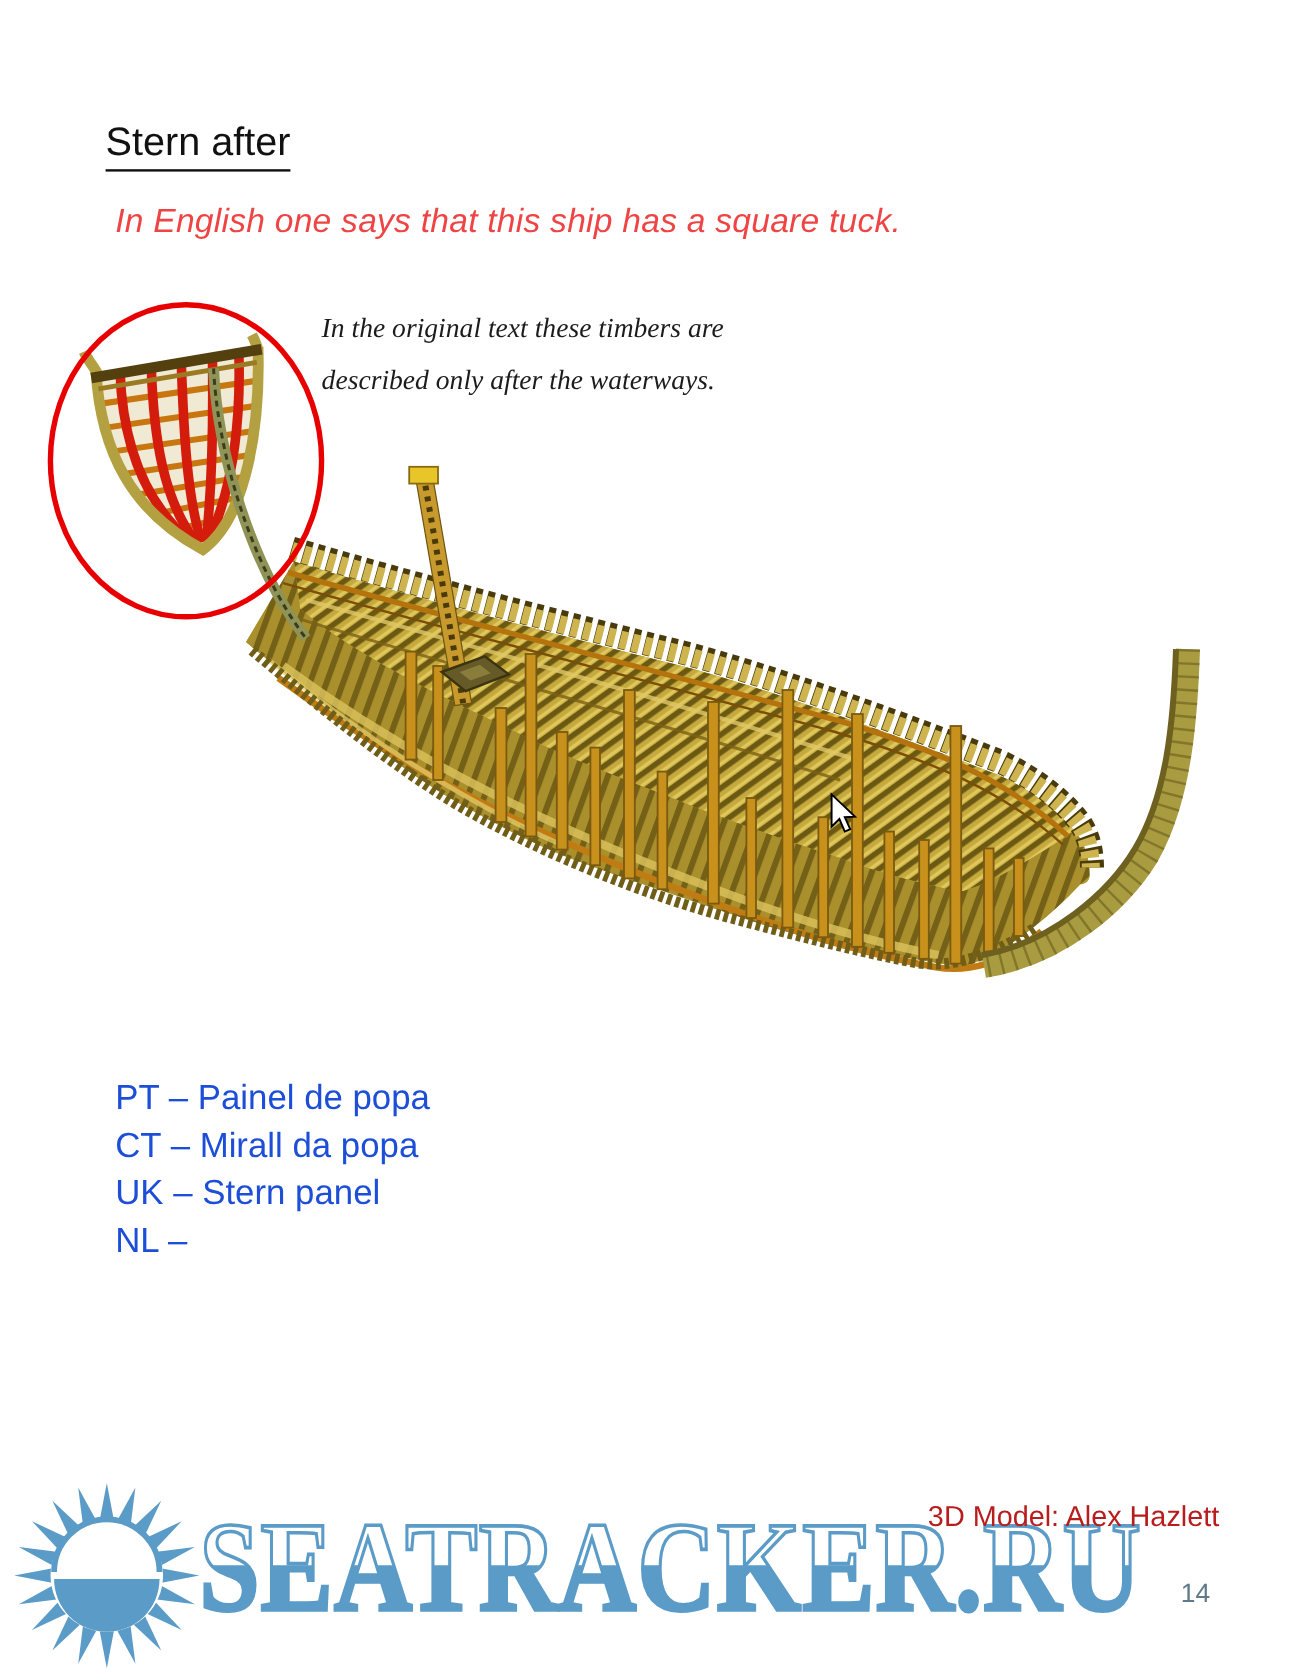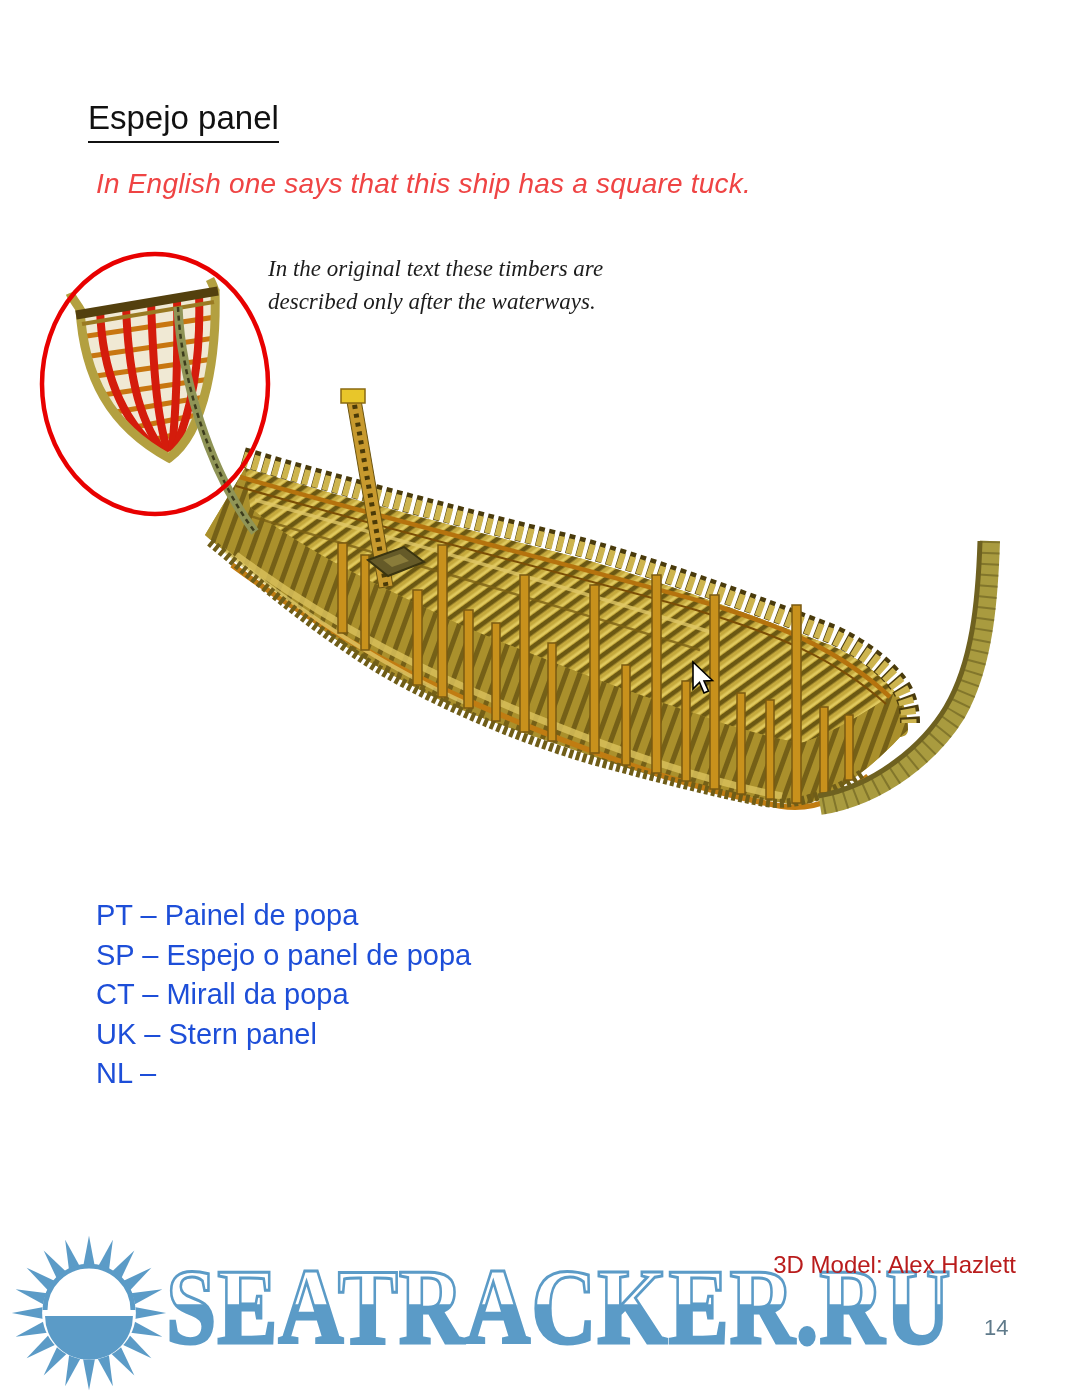--- a/index.html
+++ b/index.html
@@ -11,21 +11,21 @@
   .page-title{
     left:88px;top:100px;font-size:33px;color:#111;
     border-bottom:2px solid #111;padding-bottom:5px;line-height:1.1;
   }
   .subtitle{
     left:96px;top:168px;font-size:28px;font-style:italic;color:#ef4444;
     letter-spacing:0.2px;
   }
   .annotation{
     left:268px;top:252px;font-family:"Liberation Serif",serif;
-    font-style:italic;font-size:23px;line-height:33px;color:#1c1c1c;
+    font-style:italic;font-size:23px;line-height:43px;color:#1c1c1c;
     white-space:pre-line;
   }
   .translations{
     left:96px;top:896px;font-size:29px;line-height:39.5px;color:#1d4ed8;
   }
   .credit{
     right:64px;top:1251px;font-size:24px;color:#b91c1c;z-index:5;
   }
   .page-number{
     left:984px;top:1315px;font-size:22px;color:#5f7a8a;z-index:4;
@@ -38,21 +38,21 @@
     white-space:nowrap;letter-spacing:1px;
   }
   .wm-outline{color:#ffffff;-webkit-text-stroke:3px #5b9bc7;}
   .wm-solid{color:#5b9bc7;-webkit-text-stroke:0;clip-path:inset(47% 0 0 0);}
   .sun{position:absolute;left:6px;top:2px;}
   .ship-figure{left:0;top:245px;z-index:0;}
 </style>
 </head>
 <body>
 
-<div class="abs page-title">Espejo panel</div>
+<div class="abs page-title">Stern after</div>
 
 <div class="abs subtitle">In English one says that this ship has a square tuck.</div>
 
 <div class="abs annotation">In the original text these timbers are
 described only after the waterways.</div>
 
 <svg class="abs ship-figure" width="1030" height="575" viewBox="0 0 1030 575" aria-hidden="true">
   <defs>
     <pattern id="deck" width="12" height="12" patternUnits="userSpaceOnUse" patternTransform="rotate(-36)">
       <rect width="12" height="12" fill="#c5a93c"></rect>
@@ -170,21 +170,20 @@
     <path d="M178,62 C181,130 208,225 255,287" fill="none" stroke="#3c3c1c" stroke-width="2.5" stroke-dasharray="5 4"></path>
   </g>
 
   <ellipse cx="155" cy="139" rx="113" ry="130" fill="none" stroke="#e80000" stroke-width="4.5"></ellipse>
 
   <path d="M693,417 l0,27 l6.5,-6.5 l4.5,10.5 l4.5,-2 l-4.5,-10 l8.5,-0.5 z" fill="#ffffff" stroke="#000000" stroke-width="1.6"></path>
 </svg>
 
 <div class="abs translations">
   <div>PT – Painel de popa</div>
-  <div>SP – Espejo o panel de popa</div>
   <div>CT – Mirall da popa</div>
   <div>UK – Stern panel</div>
   <div>NL –</div>
 </div>
 
 <div class="abs credit">3D Model: Alex Hazlett</div>
 
 <div class="abs watermark">
   <svg class="sun" width="166" height="166" viewBox="0 0 170 170">
     <g fill="#5b9bc7">

